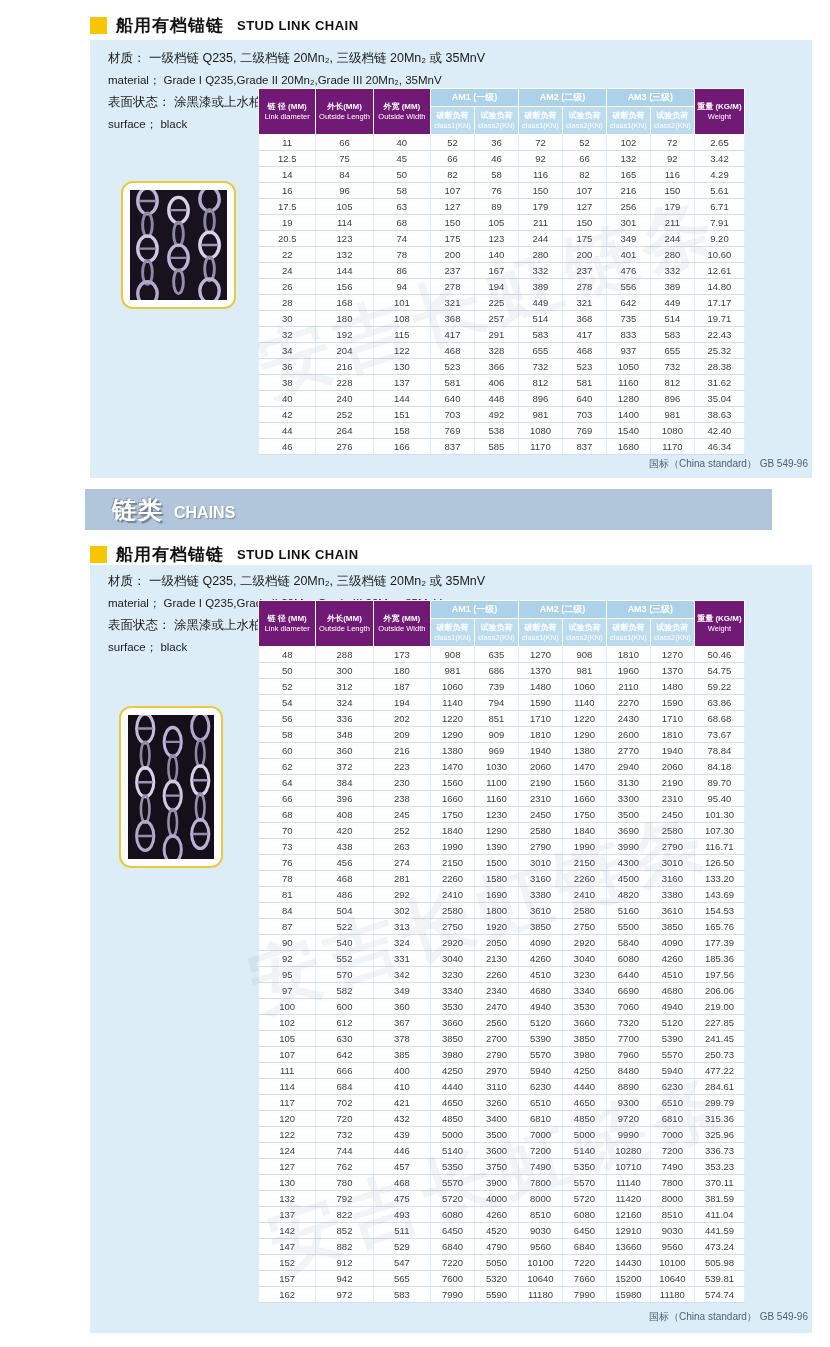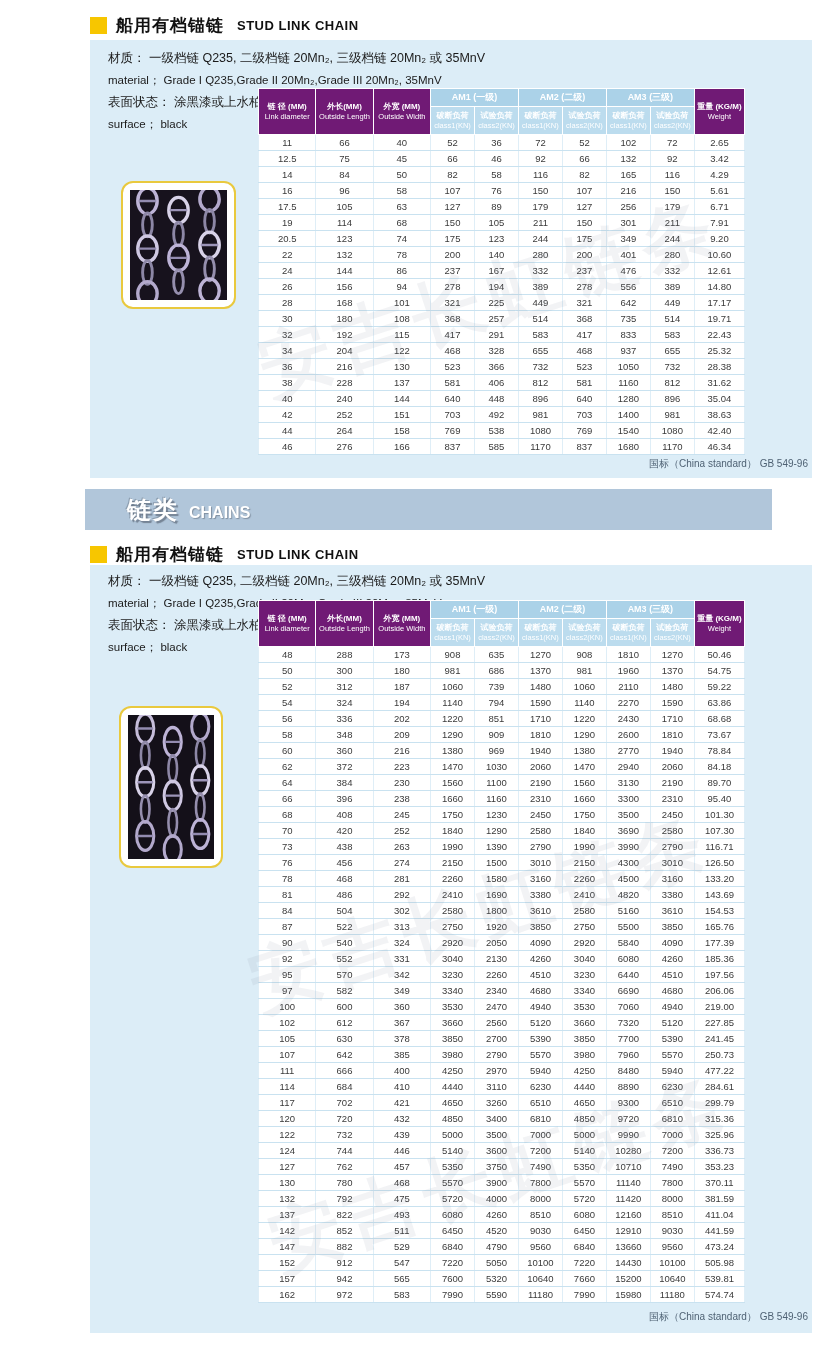--- a/index.html
+++ b/index.html
@@ -46,21 +46,21 @@
     height:15px;font-size:9.5px;color:#3a3a3a;text-align:center;padding:0;
     border-bottom:1px solid #c9e2f0;border-right:1px solid #dfeef7;background:#ffffff;
   }
   table.spec td:first-child{border-left:1px solid #dfeef7;}
 
   
   .std-note{position:absolute;font-size:10px;color:#4f6274;margin-left:16px;}
 
   
   .banner{position:absolute;left:85px;top:489px;width:687px;height:41px;background:#b1c6da;
-    display:flex;align-items:center;padding-left:42px;box-sizing:border-box;}
+    display:flex;align-items:center;padding-left:27px;box-sizing:border-box;}
   .banner .zh{font-size:24px;font-weight:bold;color:#fff;letter-spacing:2px;
     text-shadow:2px 2px 1px rgba(96,108,124,.75), -1px -1px 0 rgba(96,108,124,.45);}
   .banner .en{font-size:16px;font-weight:bold;color:#fff;margin-left:10px;margin-top:6px;
     text-shadow:1px 1px 1px rgba(96,108,124,.6);}
 
   
   .watermark{position:absolute;font-size:72px;font-weight:bold;color:rgba(125,135,155,0.10);
     transform:rotate(-18deg);white-space:nowrap;pointer-events:none;letter-spacing:8px;}
 </style>
 </head>

